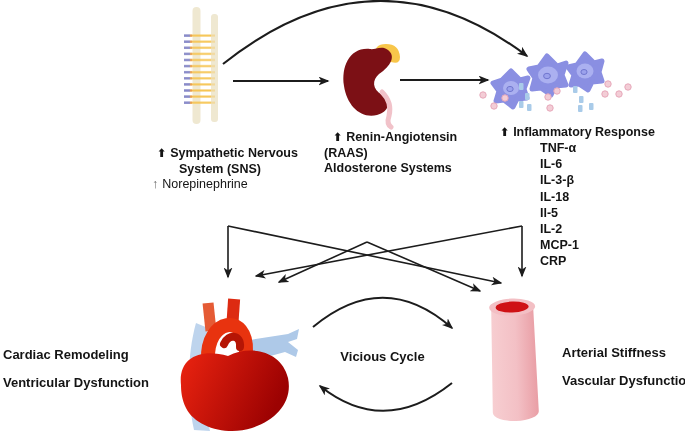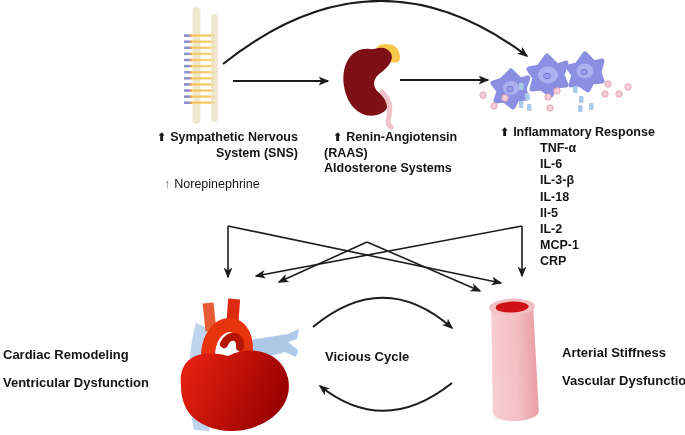--- a/index.html
+++ b/index.html
@@ -13,36 +13,36 @@
   .s-fiber{stroke:var(--synapse-fiber);} .s-receptor{stroke:var(--synapse-receptor);}
   .f-cell{fill:var(--immune-cell);stroke:var(--immune-cell);}
   .f-cell-light{fill:var(--immune-cell-light);}
   .f-pink{fill:var(--cytokine-pink);stroke:#e7a8ba;stroke-width:1;}
   .f-blue{fill:var(--cytokine-blue);}
   .arrow-line{stroke:var(--arrow);fill:none;}
   .f-arrowhead{fill:var(--arrow);}
   .f-vesselblue{fill:var(--vessel-blue);}
 
   .hd{position:absolute;font-weight:bold;font-size:12.5px;line-height:15.5px;white-space:nowrap;}
-  #sns-h{left:157px;top:130px;text-align:right;}
+  #sns-h{left:157px;top:146px;}
   #sns-h .l2{padding-left:22px;}
   #raas-h{left:324px;top:130px;}
   #raas-h .l1{padding-left:9px;}
   #infl-h{left:500px;top:125px;}
   .big-arrow{font-family:"DejaVu Sans",sans-serif;font-size:11.5px;}
   .item{position:absolute;font-size:12.5px;white-space:nowrap;}
-  #nor{left:152px;top:177px;margin-left:12px;}
+  #nor{left:152px;top:177px;}
   #raas-items{left:327px;top:185px;line-height:14px;}
   #infl-items{left:540px;top:140px;line-height:16.2px;font-weight:bold;}
   .thin{color:var(--grey-arrow,#6e6e6e);}
   .thin-gap{margin-right:4px;}
   .outcome{position:absolute;font-weight:bold;font-size:13px;line-height:27.5px;white-space:nowrap;}
   #cardiac{left:3px;top:341px;}
   #vascular{left:562px;top:339px;}
-  #vicious{position:absolute;left:325px;top:349px;width:115px;
+  #vicious{position:absolute;left:325px;top:349px;width:115px;text-align:center;
            font-weight:bold;font-size:13px;}
 </style>
 </head>
 <body>
 
 <div class="stage">
 
   <svg class="gfx" width="685" height="435" viewBox="0 0 685 435">
     <defs>
       <marker id="ah" viewBox="0 0 10 8" refX="8.6" refY="4" markerWidth="11" markerHeight="9" markerUnits="userSpaceOnUse" orient="auto-start-reverse">

